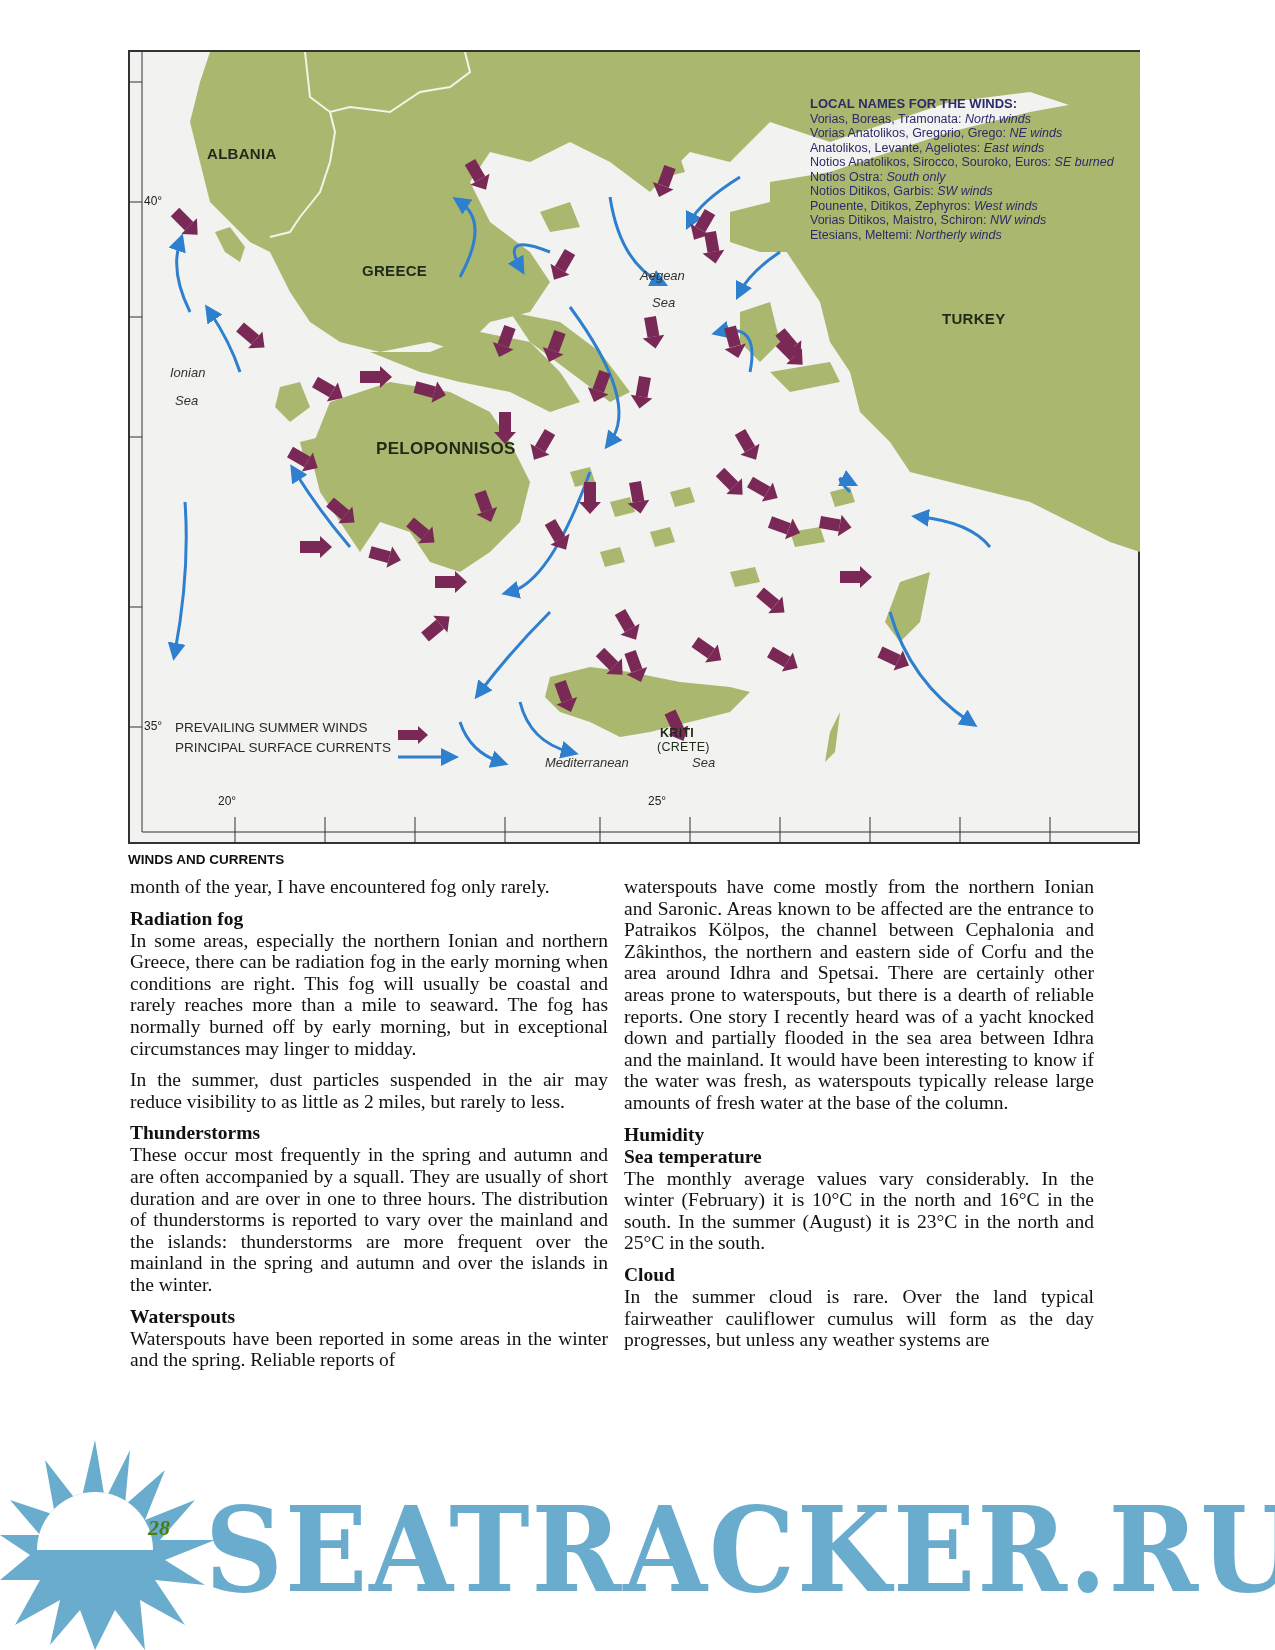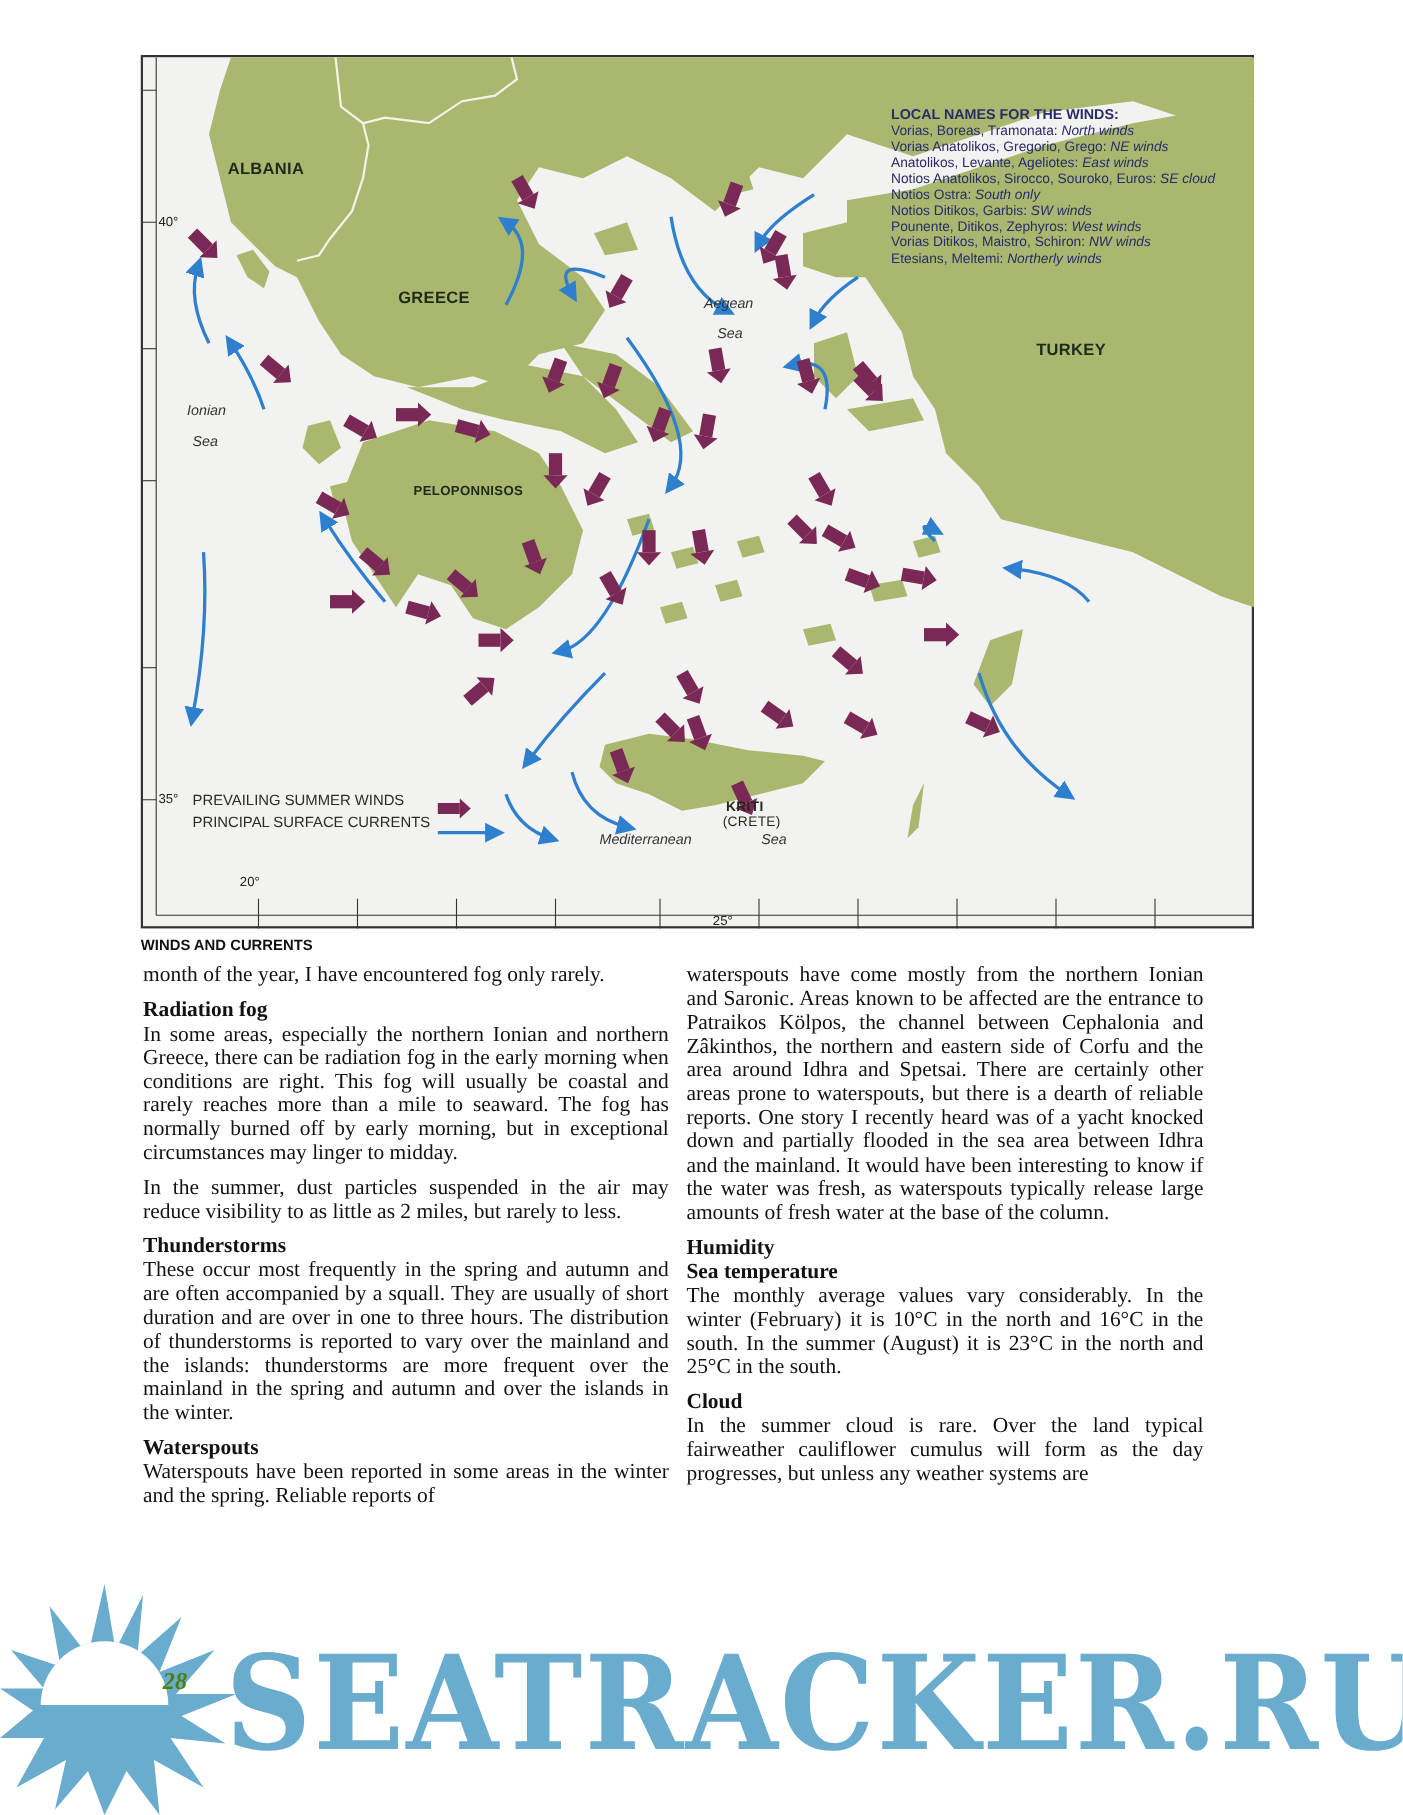--- a/index.html
+++ b/index.html
@@ -316,42 +316,42 @@
       <line x1="830" y1="765" x2="830" y2="792"></line>
       <line x1="920" y1="765" x2="920" y2="792"></line>
       <line x1="12" y1="780" x2="1010" y2="780"></line>
       <line x1="12" y1="0" x2="12" y2="780"></line>
     </g>
   </svg>
 
   <span class="country-label" style="left:77px; top:93px;">ALBANIA</span>
   <span class="country-label" style="left:232px; top:210px;">GREECE</span>
   <span class="country-label" style="left:812px; top:258px;">TURKEY</span>
-  <span class="country-label" style="left:246px; top:387px; font-size:12px;">PELOPONNISOS</span>
+  <span class="country-label" style="left:246px; top:387px; font-size:17px;">PELOPONNISOS</span>
   <span class="country-label" style="left:530px; top:674px; font-size:12.5px;">KRITI</span>
   <span class="country-label" style="left:527px; top:688px; font-size:12.5px; font-weight:normal;">(CRETE)</span>
 
   <span class="sea-label" style="left:40px; top:313px;">Ionian</span>
   <span class="sea-label" style="left:45px; top:341px;">Sea</span>
   <span class="sea-label" style="left:510px; top:216px;">Aegean</span>
   <span class="sea-label" style="left:522px; top:243px;">Sea</span>
   <span class="sea-label" style="left:415px; top:703px;">Mediterranean</span>
   <span class="sea-label" style="left:562px; top:703px;">Sea</span>
 
   <span class="lat-label" style="left:14px; top:142px;">40°</span>
   <span class="lat-label" style="left:14px; top:667px;">35°</span>
   <span class="lat-label" style="left:88px; top:742px;">20°</span>
-  <span class="lat-label" style="left:518px; top:742px;margin-top:36px;">25°</span>
+  <span class="lat-label" style="left:518px; top:742px;">25°</span>
 
   <div class="legend-box">
     <div class="legend-title">LOCAL NAMES FOR THE WINDS:</div>
     <div><span>Vorias, Boreas, Tramonata:</span> <span class="it">North winds</span></div>
     <div><span>Vorias Anatolikos, Gregorio, Grego:</span> <span class="it">NE winds</span></div>
     <div><span>Anatolikos, Levante, Ageliotes:</span> <span class="it">East winds</span></div>
-    <div style="width:310px;"><span>Notios Anatolikos, Sirocco, Souroko, Euros:</span> <span class="it">SE cloud</span></div>
+    <div style="width:310px;"><span>Notios Anatolikos, Sirocco, Souroko, Euros:</span> <span class="it">SE burned</span></div>
     <div><span>Notios Ostra:</span> <span class="it">South only</span></div>
     <div><span>Notios Ditikos, Garbis:</span> <span class="it">SW winds</span></div>
     <div><span>Pounente, Ditikos, Zephyros:</span> <span class="it">West winds</span></div>
     <div><span>Vorias Ditikos, Maistro, Schiron:</span> <span class="it">NW winds</span></div>
     <div><span>Etesians, Meltemi:</span> <span class="it">Northerly winds</span></div>
   </div>
 
   <div class="key">
     <div class="key-row">
         <span>PREVAILING SUMMER WINDS</span>

